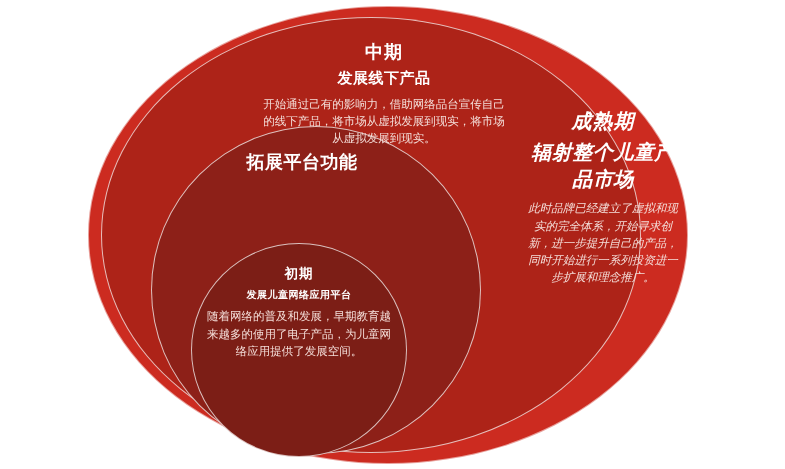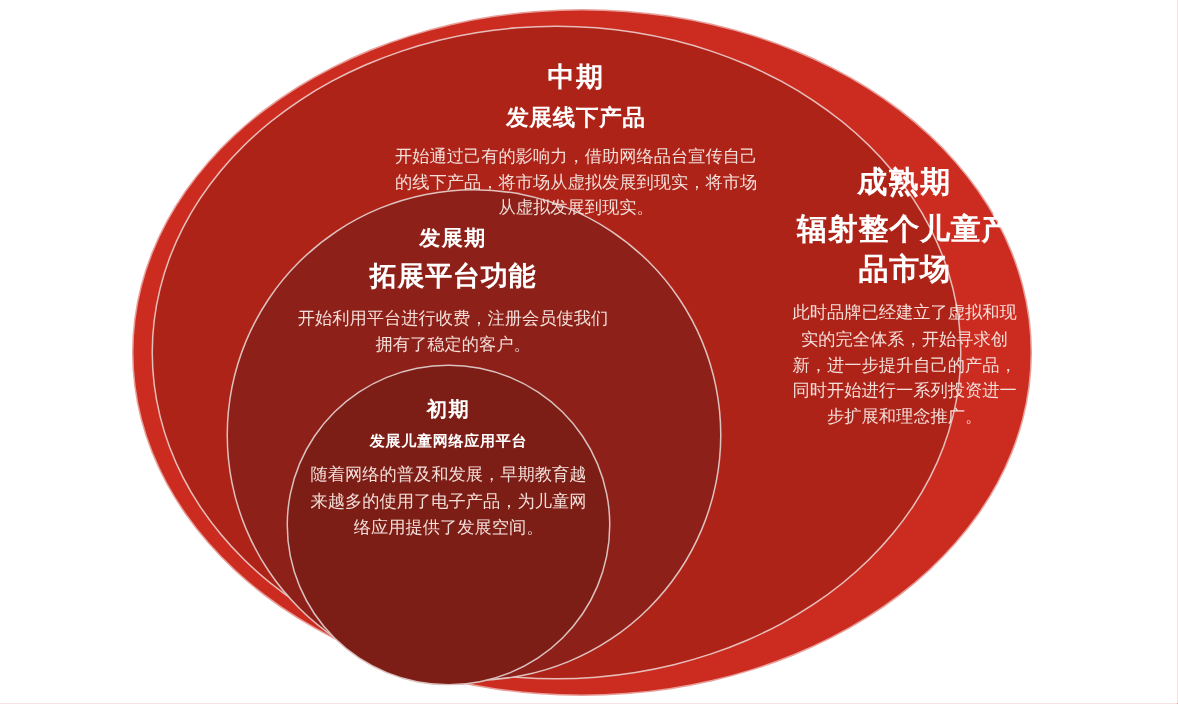--- a/index.html
+++ b/index.html
@@ -92,20 +92,21 @@
     margin: 0;
     color: #f4ded9;
     line-height: 1.5;
   }
 
   
   #label-maturity {
     left: 524px;
     top: 108px;
     width: 158px;
+    font-style: italic;
   }
   #label-maturity .stage-name { font-size: 20px; }
   #label-maturity .stage-sub  { font-size: 20px; line-height: 1.35; }
   #label-maturity .stage-body { font-size: 11.5px; }
 
   
   #label-midterm {
     left: 262px;
     top: 40px;
     width: 244px;
@@ -153,23 +154,21 @@
     <p class="stage-body">此时品牌已经建立了虚拟和现实的完全体系，开始寻求创新，进一步提升自己的产品，同时开始进行一系列投资进一步扩展和理念推广。</p>
   </div>
 
   <div class="label-block" id="label-midterm">
     <p class="stage-name">中期</p>
     <p class="stage-sub">发展线下产品</p>
     <p class="stage-body">开始通过己有的影响力，借助网络品台宣传自己的线下产品，将市场从虚拟发展到现实，将市场从虚拟发展到现实。</p>
   </div>
 
   <div class="label-block" id="label-growth">
-    <p class="stage-name">发展期</p>
     <p class="stage-sub">拓展平台功能</p>
-    <p class="stage-body">开始利用平台进行收费，注册会员使我们拥有了稳定的客户。</p>
   </div>
 
   <div class="label-block" id="label-early">
     <p class="stage-name">初期</p>
     <p class="stage-sub">发展儿童网络应用平台</p>
     <p class="stage-body">随着网络的普及和发展，早期教育越来越多的使用了电子产品，为儿童网络应用提供了发展空间。</p>
   </div>
 
 </div>
 

